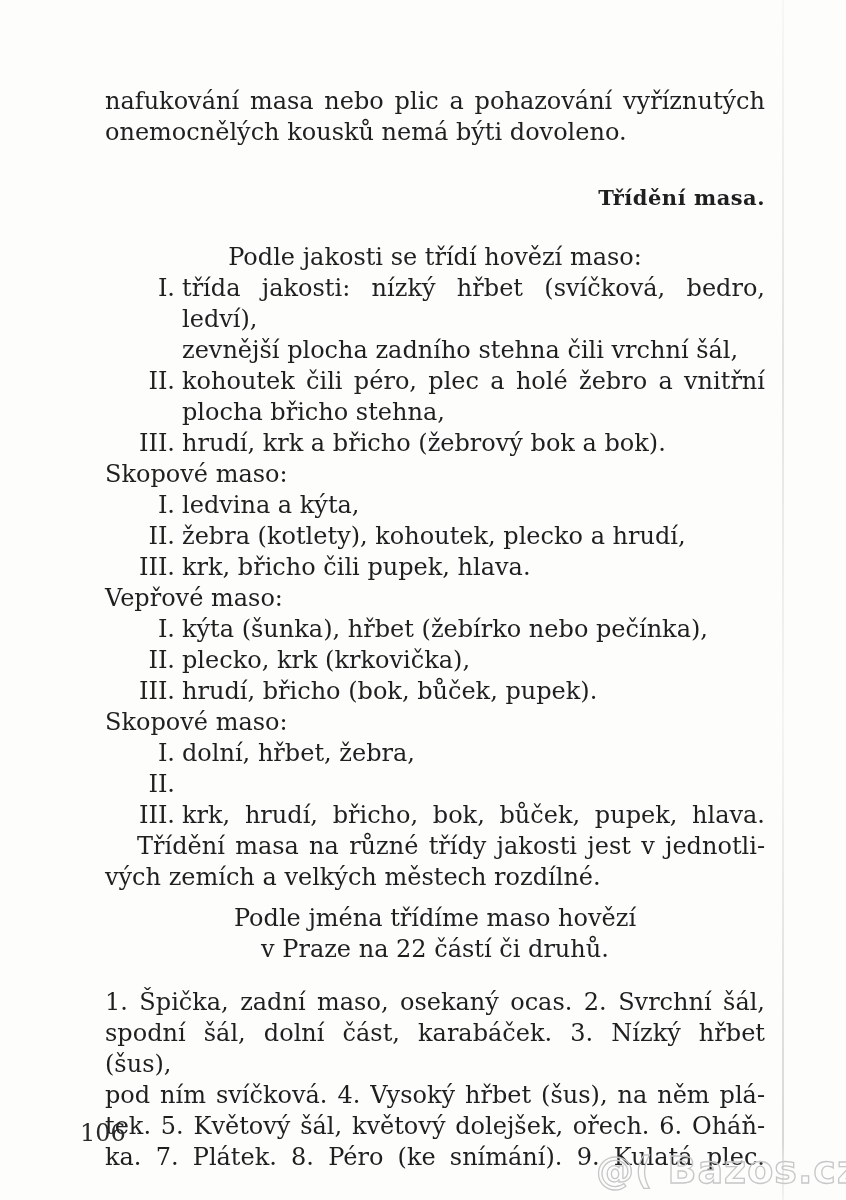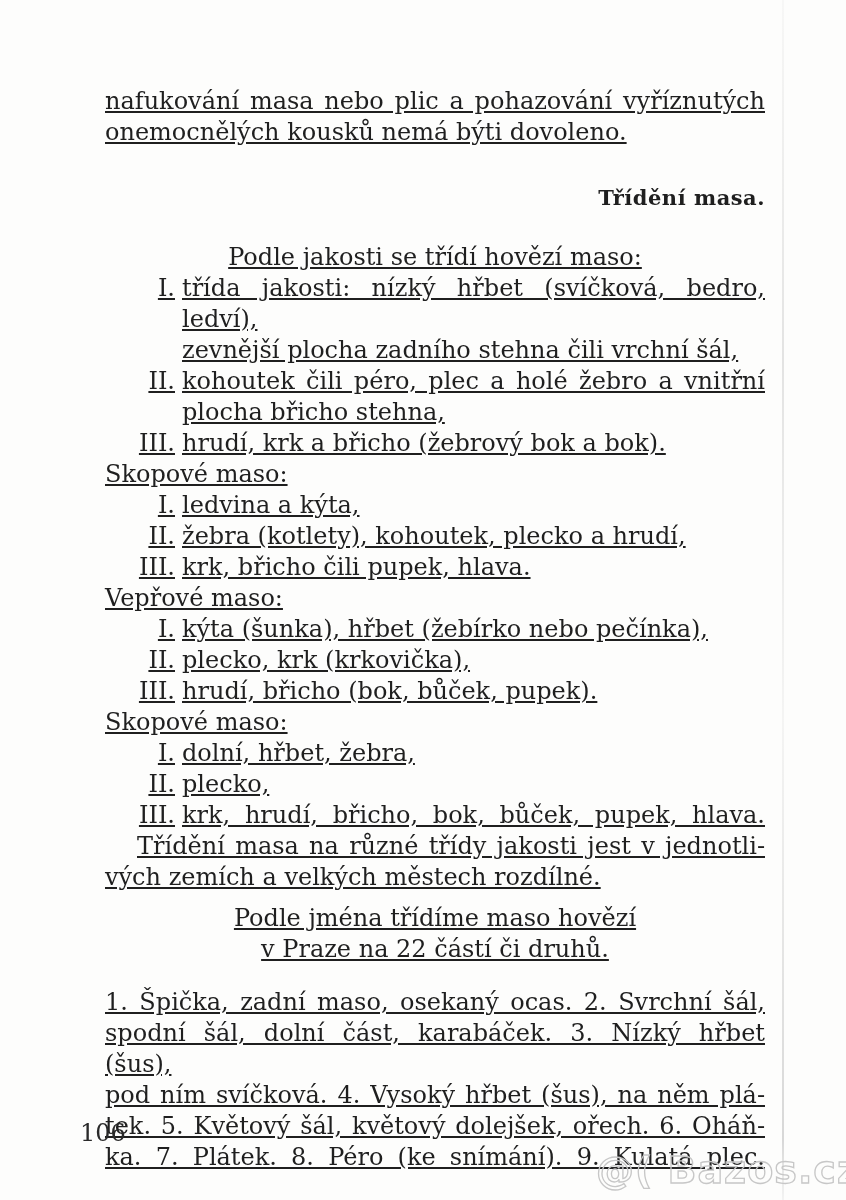--- a/index.html
+++ b/index.html
@@ -27,21 +27,21 @@
       rgba(185,185,185,0.55) 95%,
       rgba(205,205,205,0.2) 100%);
   }
   .page-body {
     position: absolute;
     left: 105px; top: 86px;
     width: 660px;
     font-size: 24px;
     line-height: 31px;
   }
-  .line { min-height: 31px; text-decoration: underline; }
+  .line { min-height: 31px; }
   .j { text-align: justify; text-align-last: justify; }
   .heading {
     font-weight: bold;
     font-size: 21px;
     line-height: 40px;
     text-align: right;
     letter-spacing: 0.5px;
   }
   .centered { text-align: center; }
   .numline { display: flex; }
@@ -123,21 +123,20 @@
         <span class="num">III.</span>
         <span class="txt">hrudí, břicho (bok, bůček, pupek).</span>
       </div>
       <div class="line">Skopové maso:</div>
       <div class="line numline">
         <span class="num">I.</span>
         <span class="txt">dolní, hřbet, žebra,</span>
       </div>
       <div class="line numline">
         <span class="num">II.</span>
-        <span class="txt">plecko,</span>
       </div>
       <div class="line numline">
         <span class="num">III.</span>
         <span class="txt j">krk, hrudí, břicho, bok, bůček, pupek, hlava.</span>
       </div>
       <div class="line j ind">Třídění masa na různé třídy jakosti jest v jednotli-</div>
       <div class="line">vých zemích a velkých městech rozdílné.</div>
       <div class="line centered" style="margin-top: 10px;">Podle jména třídíme maso hovězí</div>
       <div class="line centered">v Praze na 22 částí či druhů.</div>
       <div class="line j" style="margin-top: 22px;">1. Špička, zadní maso, osekaný ocas. 2. Svrchní šál,</div>

